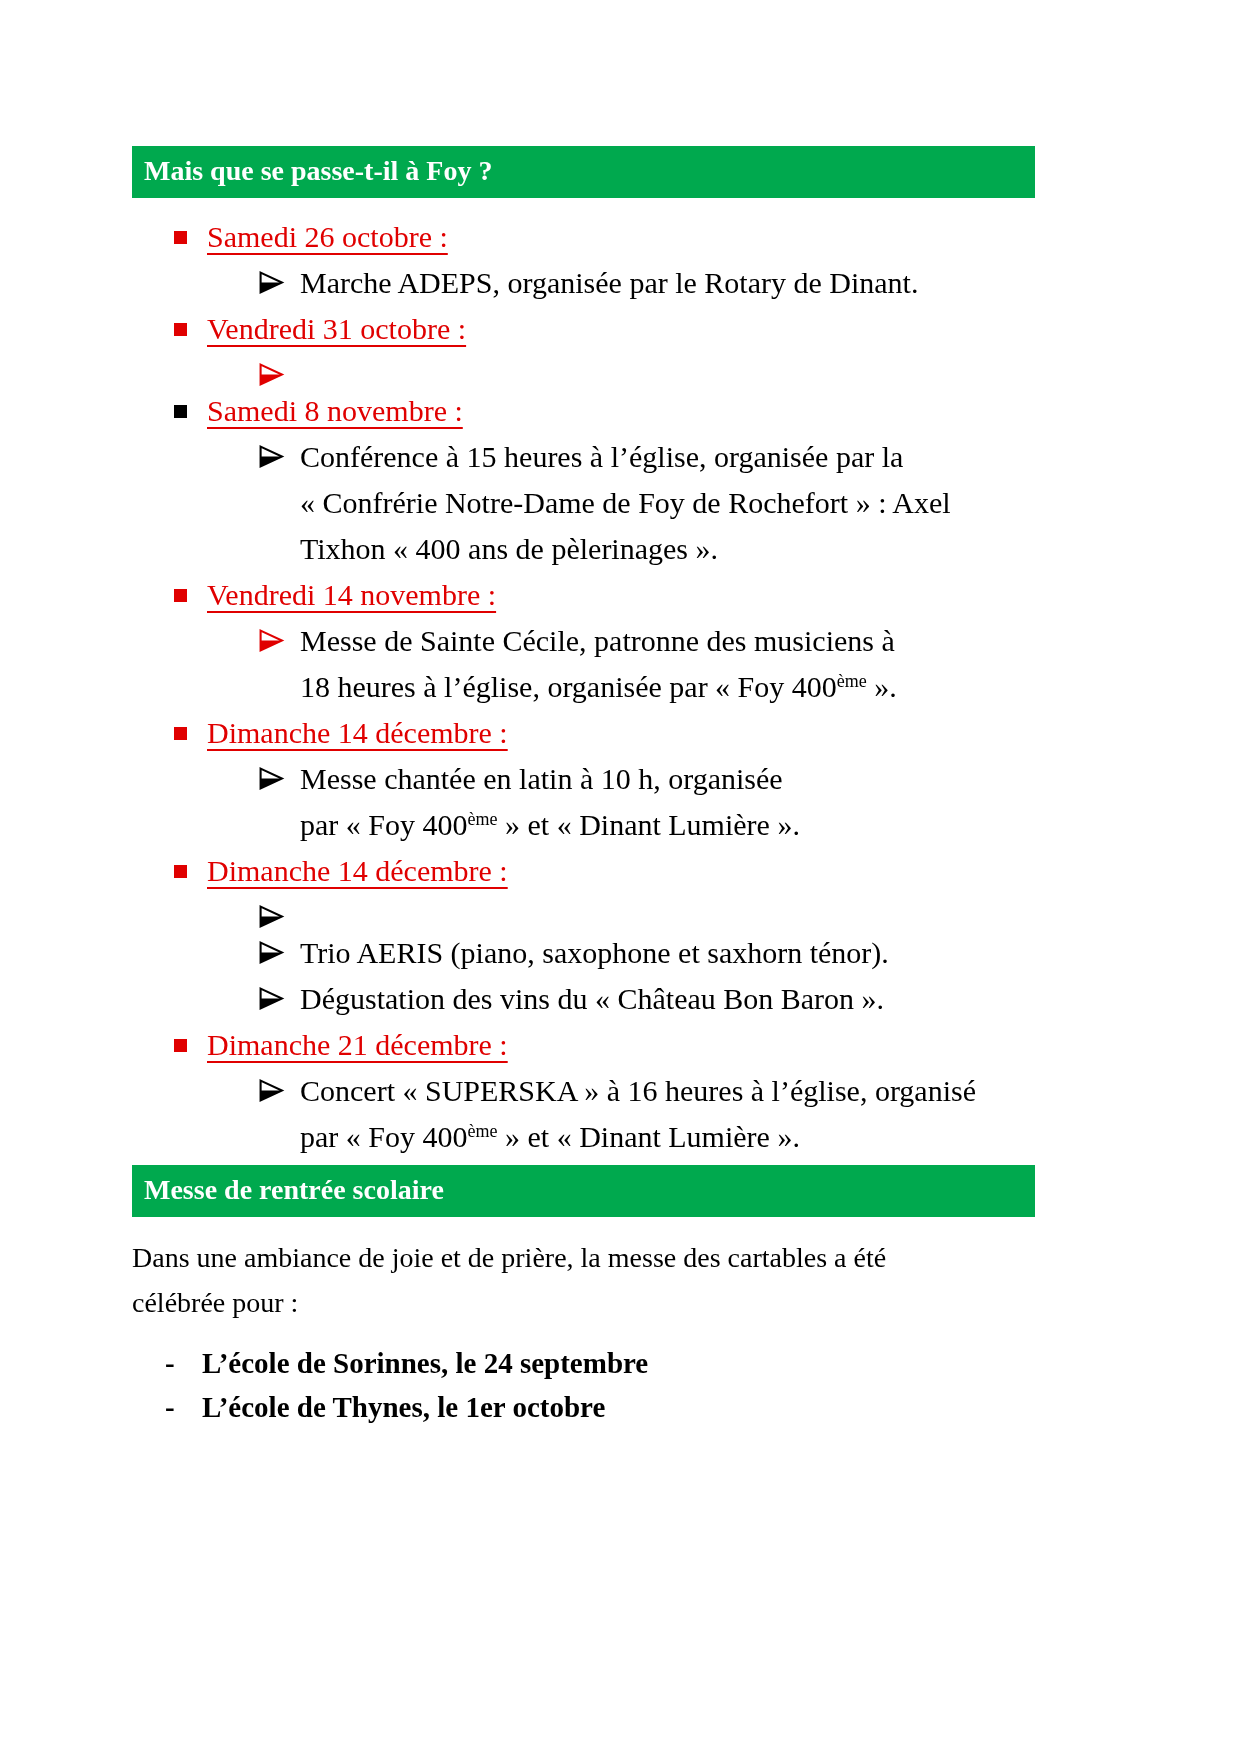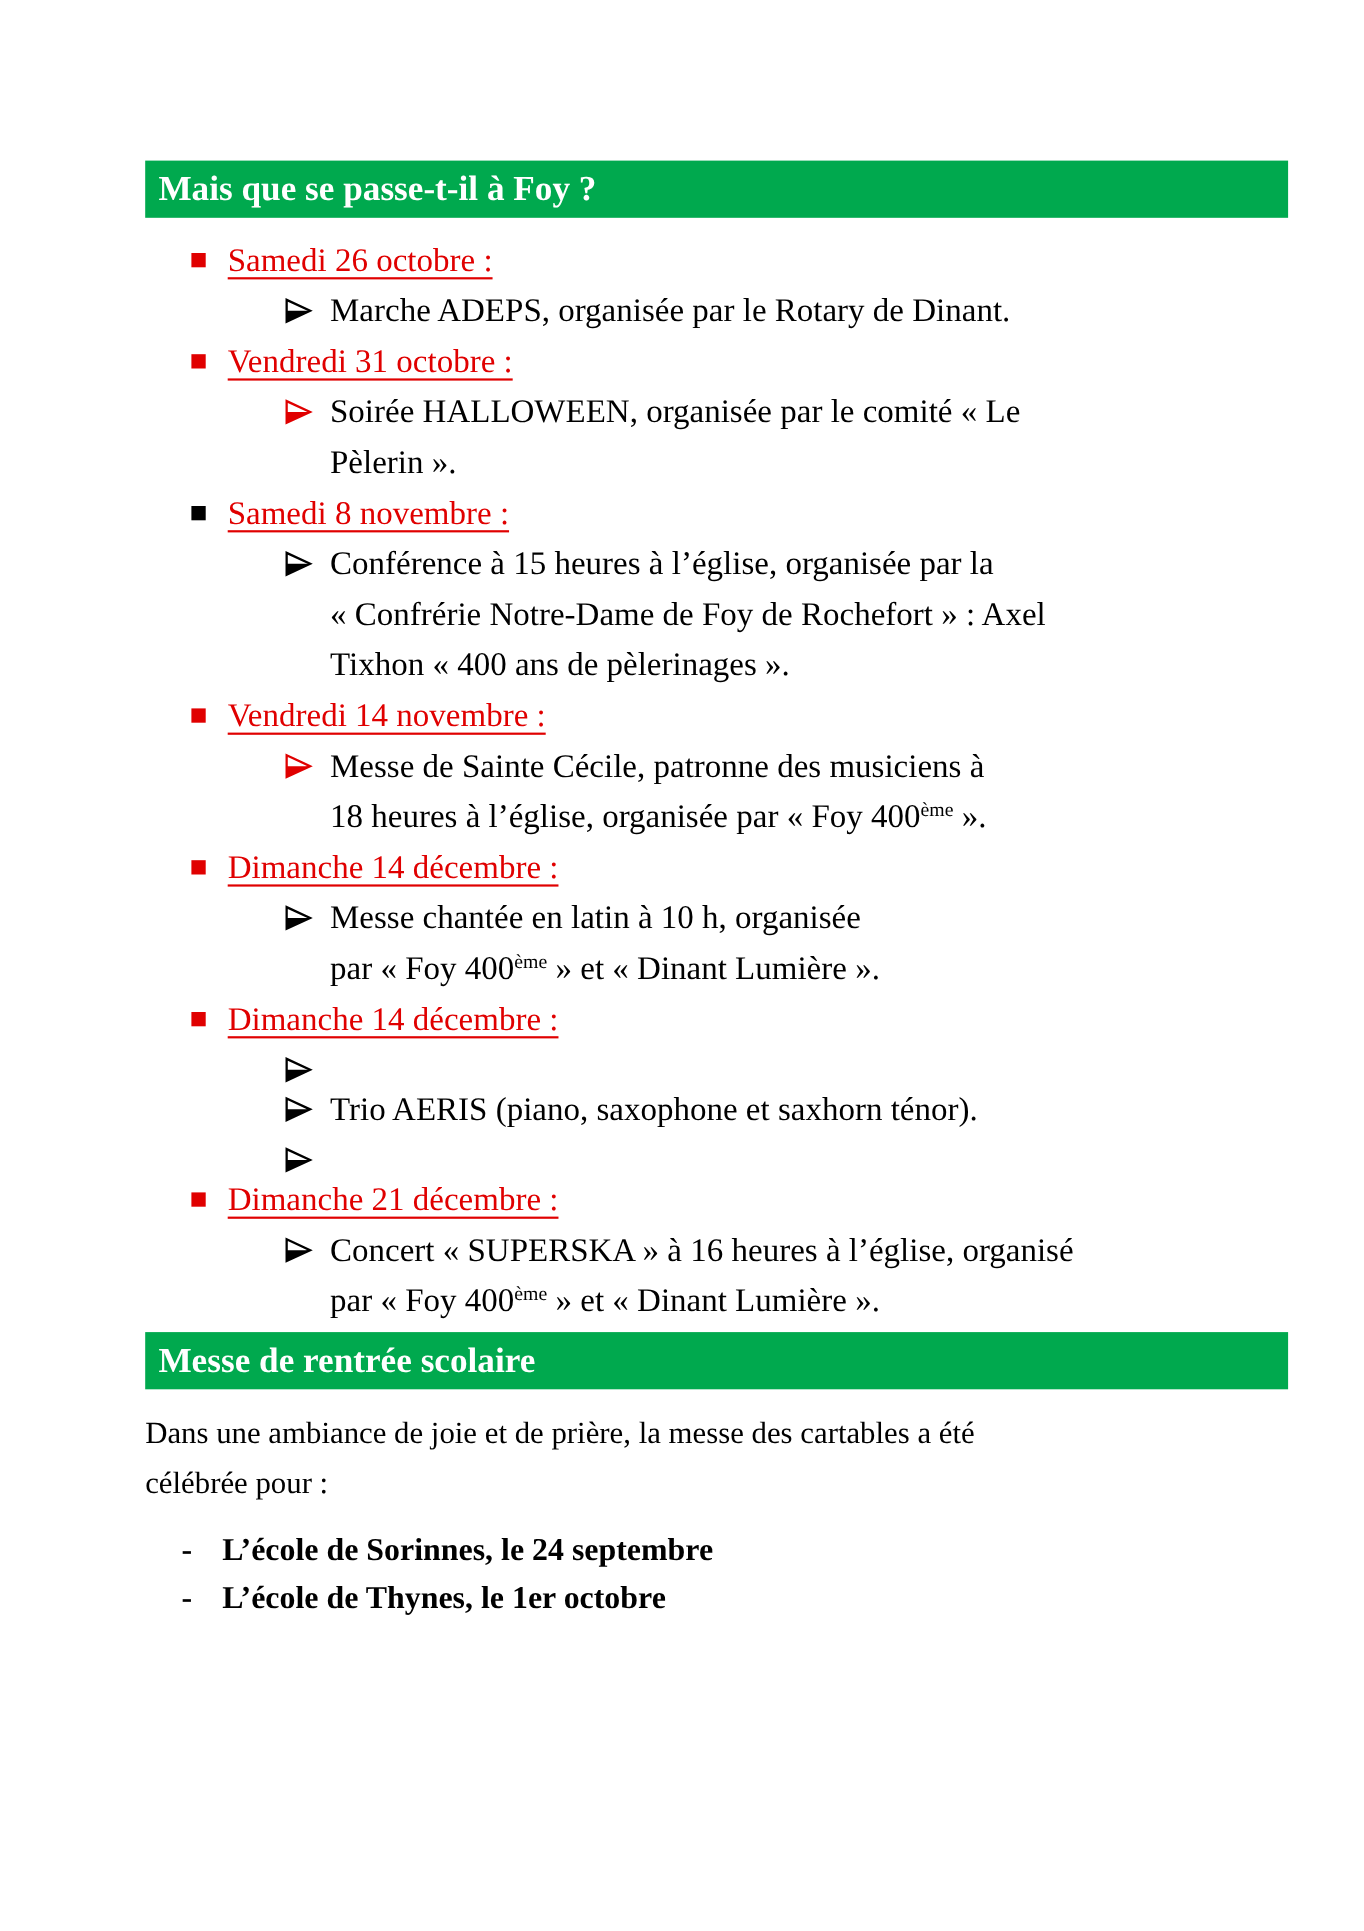--- a/index.html
+++ b/index.html
@@ -7,26 +7,26 @@
     position:relative;
     width:1240px;height:1755px;
     background:#fff;
     font-family:"Liberation Serif","DejaVu Serif",serif;
     color:#000;
     overflow:hidden;
   }
   .content{padding:146px 0 0 132px;width:990px;}
 
   .banner{
-    width:1039px;
+    width:903px;
     box-sizing:border-box;
     padding:5px 10px 7px 12px;
     color:#fff;
     font-weight:bold;
-    font-size:32px;
+    font-size:28px;
     line-height:40px;
   }
   .banner-2{margin-top:5px;}
 
   .intro{
     margin:26px 0 0 0;
     font-size:30px;
     line-height:40px;
   }
 
@@ -98,21 +98,20 @@
         </div>
         <div class="event">
           <div class="date-row"><span class="sq" style="background: rgb(224, 0, 0);"></span><span class="date" style="color: rgb(224, 0, 0); text-decoration-color: rgb(224, 0, 0);">Vendredi 31 octobre :</span></div>
           <div class="sub">
             <span class="arrow">
               <svg width="27" height="27" viewBox="0 0 26 26">
                 <path d="M2.5 3.5 L23 13 L2.5 22.5 Z" fill="none" stroke="#E00000" stroke-width="2" stroke-linejoin="miter"></path>
                 <path d="M2.5 13 L23 13 L2.5 22.5 Z" fill="#E00000"></path>
               </svg>
             </span>
-            <div class="subtext"><span>Soirée HALLOWEEN, organisée par le comité « Le</span><br><span>Pèlerin ».</span></div>
           </div>
         </div>
         <div class="event">
           <div class="date-row"><span class="sq" style="background: rgb(0, 0, 0);"></span><span class="date" style="color: rgb(224, 0, 0); text-decoration-color: rgb(224, 0, 0);">Samedi 8 novembre :</span></div>
           <div class="sub">
             <span class="arrow">
               <svg width="27" height="27" viewBox="0 0 26 26">
                 <path d="M2.5 3.5 L23 13 L2.5 22.5 Z" fill="none" stroke="#000000" stroke-width="2" stroke-linejoin="miter"></path>
                 <path d="M2.5 13 L23 13 L2.5 22.5 Z" fill="#000000"></path>
               </svg>
@@ -163,20 +162,21 @@
             </span>
             <div class="subtext"><span>Trio AERIS (piano, saxophone et saxhorn ténor).</span></div>
           </div>
           <div class="sub">
             <span class="arrow">
               <svg width="27" height="27" viewBox="0 0 26 26">
                 <path d="M2.5 3.5 L23 13 L2.5 22.5 Z" fill="none" stroke="#000000" stroke-width="2" stroke-linejoin="miter"></path>
                 <path d="M2.5 13 L23 13 L2.5 22.5 Z" fill="#000000"></path>
               </svg>
             </span>
+            <div class="subtext"><span>Dégustation des vins du « Château Bon Baron ».</span></div>
           </div>
         </div>
         <div class="event">
           <div class="date-row"><span class="sq" style="background: rgb(224, 0, 0);"></span><span class="date" style="color: rgb(224, 0, 0); text-decoration-color: rgb(224, 0, 0);">Dimanche 21 décembre :</span></div>
           <div class="sub">
             <span class="arrow">
               <svg width="27" height="27" viewBox="0 0 26 26">
                 <path d="M2.5 3.5 L23 13 L2.5 22.5 Z" fill="none" stroke="#000000" stroke-width="2" stroke-linejoin="miter"></path>
                 <path d="M2.5 13 L23 13 L2.5 22.5 Z" fill="#000000"></path>
               </svg>

